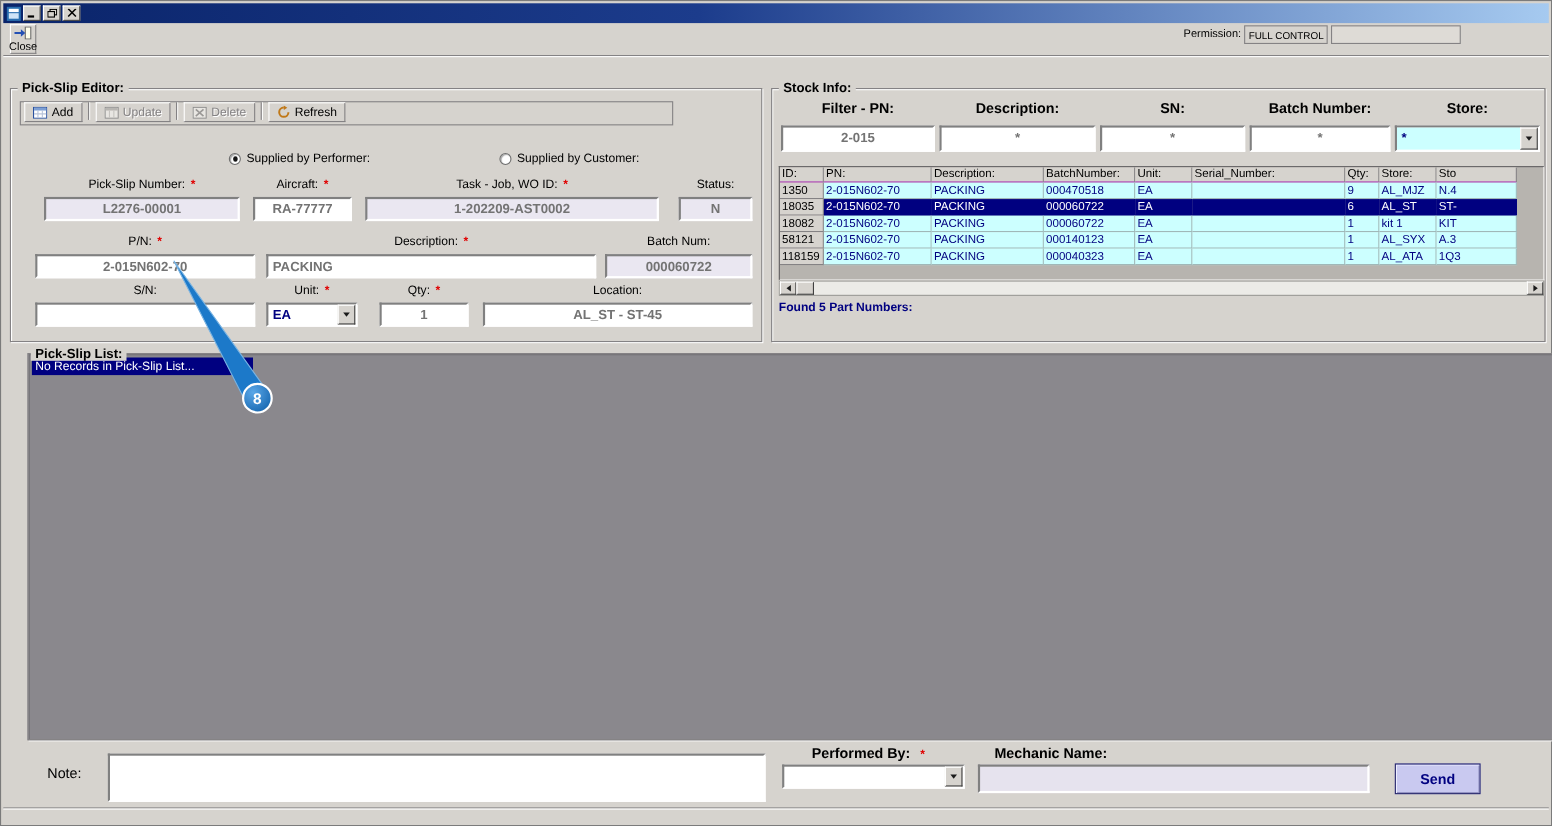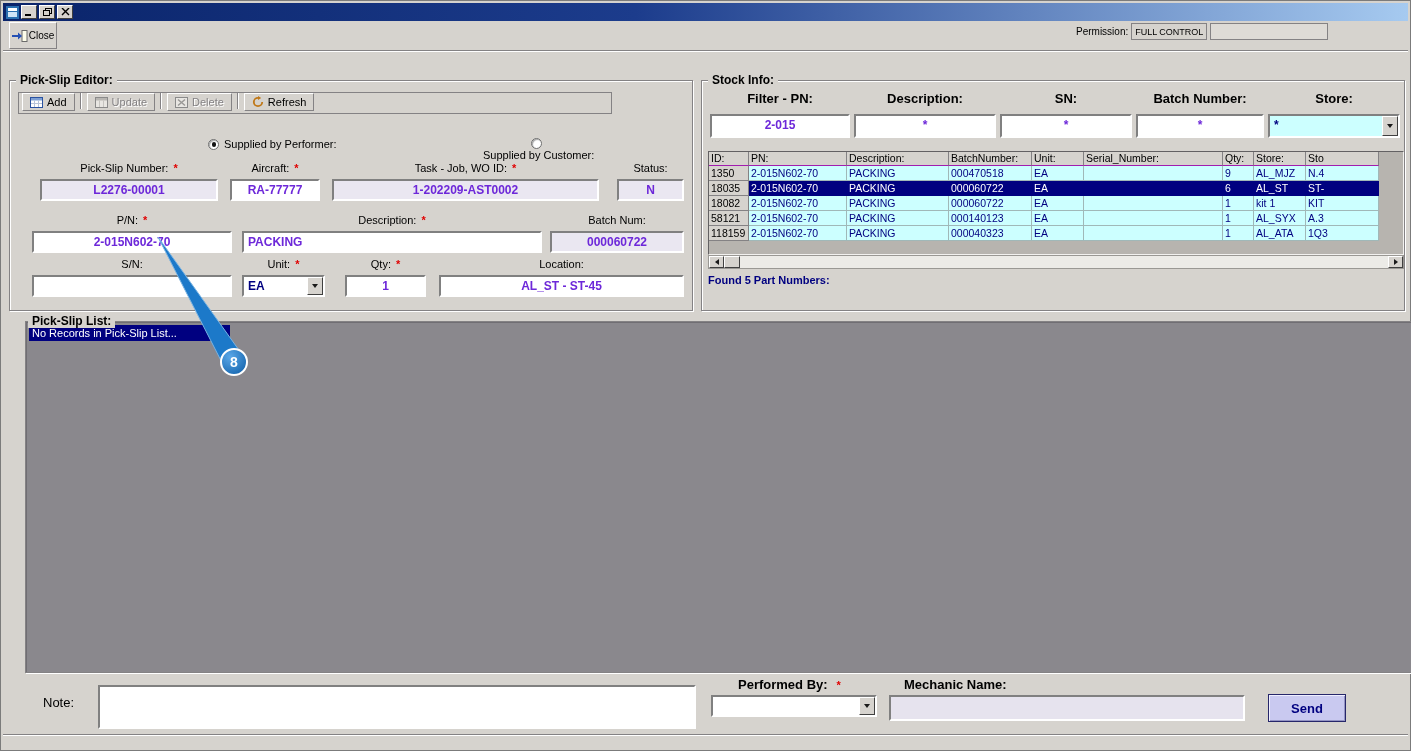--- a/index.html
+++ b/index.html
@@ -9,22 +9,22 @@
 
   
   .titlebar { position: absolute; left: 2px; top: 2px; right: 2px; height: 18px;
     background: linear-gradient(90deg, #0a246a 0%, #1c3c8c 45%, #a6caf0 100%);
     display: flex; align-items: center; padding: 0 3px; }
   .title-text { color: #fff; font-weight: bold; font-size: 11px; margin-left: 4px; flex: 1; white-space: nowrap; }
   .cap-btn { width: 16px; height: 14px; background: #d6d3ce; border: 1px solid; border-color: #fff #404040 #404040 #fff;
     margin-left: 2px; display: flex; align-items: center; justify-content: center; padding: 0; }
 
   
-  .close-btn { position: absolute; left: 8px; top: 21px; width: 48px; height: 27px; background: #d6d3ce;
-    border: 1px solid; border-color: #fff #848284 #848284 #fff; display: flex; flex-direction: row;
+  .close-btn { position: absolute; left: 8px; top: 21px; width: 24px; height: 27px; background: #d6d3ce;
+    border: 1px solid; border-color: #fff #848284 #848284 #fff; display: flex; flex-direction: column;
     align-items: center; justify-content: center; font-size: 10px; padding: 0; gap: 1px; }
   .toolbar-rule { position: absolute; left: 2px; right: 2px; top: 49px; height: 2px;
     border-top: 1px solid #848284; border-bottom: 1px solid #fff; }
   .perm { position: absolute; left: 1075px; top: 22px; display: flex; align-items: center; gap: 3px; }
   .perm-label { font-size: 10px; }
   .perm-value { width: 76px; height: 17px; border: 1px solid #848284; background: #d6d3ce; font-size: 9px;
     display: flex; align-items: center; justify-content: center; white-space: nowrap; }
   .perm-extra { width: 118px; height: 17px; border: 1px solid #848284; background: #dedbd6; }
 
   
@@ -47,21 +47,21 @@
   .radio { display: inline-block; width: 11px; height: 11px; border-radius: 50%; background: #fff;
     border: 1px solid #6e6e6e; box-shadow: inset 1px 1px 1px rgba(0,0,0,.35); position: relative; }
   .radio.checked::after { content: ""; position: absolute; left: 2.5px; top: 2.5px; width: 4.5px; height: 4.5px;
     border-radius: 50%; background: #141414; }
   .radio-label { font-size: 11px; margin-left: 5px; white-space: nowrap; }
 
   
   .lbl { font-size: 11px; color: #000; text-align: center; white-space: nowrap; }
   .req { color: #e00000; font-weight: bold; margin-left: 5px; font-size: 11px; }
   .field { height: 22px; background: #fff; border: 2px solid; border-color: #808080 #fff #fff #808080;
-    color: #6d28d9; font-weight: bold; font-size: 12px; text-align: center; line-height: 18px;
+    color: #737373; font-weight: bold; font-size: 12px; text-align: center; line-height: 18px;
     overflow: hidden; white-space: nowrap; }
   .field.lav { background: #eae7f1; }
   .field.left { text-align: left; padding-left: 4px; }
   .combo { height: 22px; background: #fff; border: 2px solid; border-color: #808080 #fff #fff #808080;
     display: flex; align-items: stretch; }
   .combo-text { flex: 1; color: #000080; font-weight: bold; font-size: 12px; line-height: 18px;
     padding-left: 4px; overflow: hidden; white-space: nowrap; }
   .combo-btn { width: 16px; background: #d6d3ce; border: 1px solid; border-color: #fff #404040 #404040 #fff;
     display: flex; align-items: center; justify-content: center; }
   .combo.cyan .combo-text { background: #ccffff; }
@@ -212,21 +212,21 @@
             </svg>
           </span>
         <span>Refresh</span>
       </button>
     </div>
 
     <span class="radio-group" style="left:198px; top:57px;">
       <span class="radio checked"></span>
       <span class="radio-label">Supplied by Performer:</span>
     </span>
-    <span class="radio-group" style="left:468px; top:57px;flex-direction:column;">
+    <span class="radio-group" style="left:444px; top:57px;">
       <span class="radio"></span>
       <span class="radio-label">Supplied by Customer:</span>
     </span>
 
     <div class="lbl" style="left:30px; top:81px; width:178px;">
       <span>Pick-Slip Number:</span><span class="req">*</span>
     </div>
     <div class="lbl" style="left:220px; top:81px; width:90px;">
       <span>Aircraft:</span><span class="req">*</span>
     </div>

